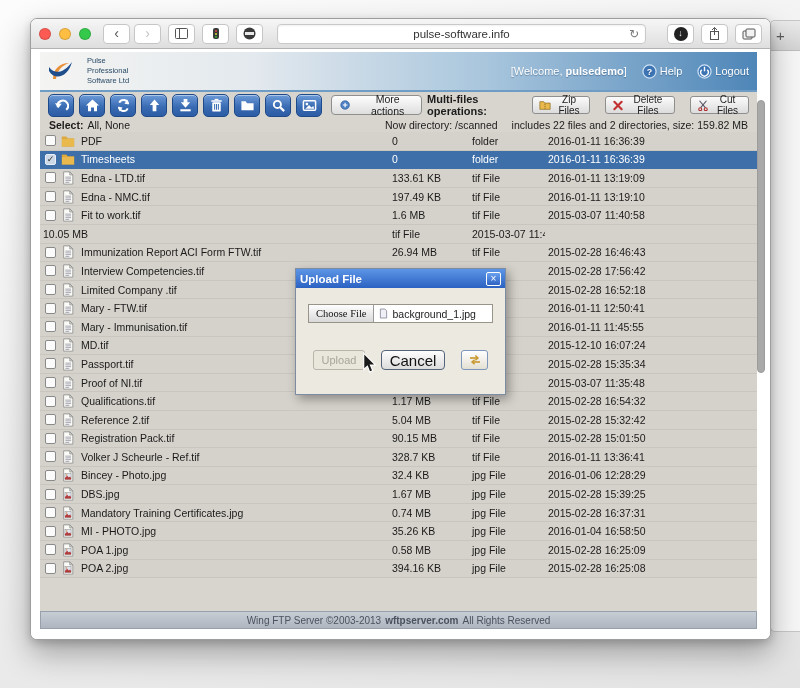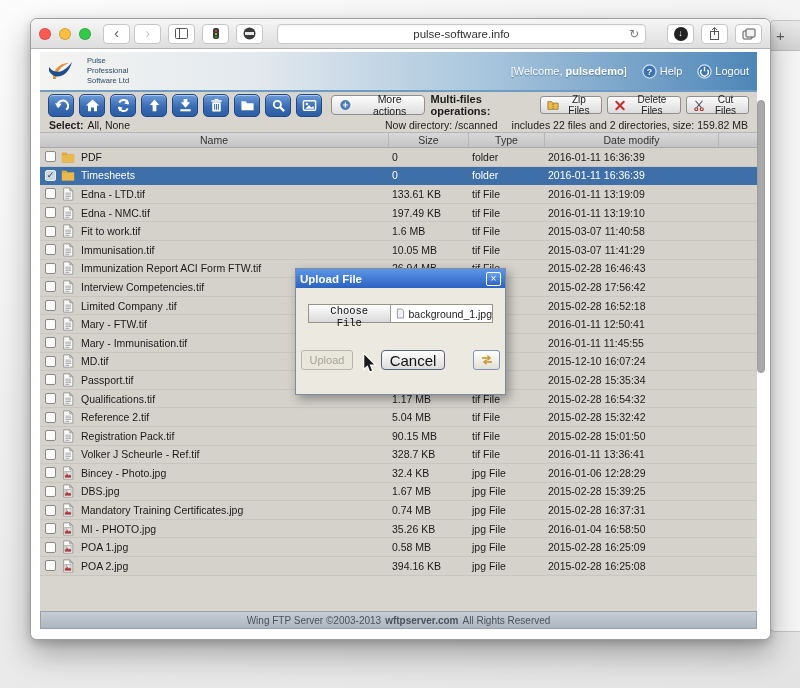--- a/index.html
+++ b/index.html
@@ -110,24 +110,24 @@
   
   .dialog{position:absolute;left:295px;top:268px;width:211px;height:127px;z-index:50;
     background:#ece9e0;border:1px solid #7d8ca2;box-shadow:3px 4px 10px rgba(0,0,0,.35);}
   .dialog-title{height:19px;background:linear-gradient(#5d95e6,#2b62c2);
     display:flex;align-items:center;padding:0 4px;color:#fff;font-weight:bold;font-size:11.5px;}
   .dlg-close{margin-left:auto;width:15px;height:14px;border:1px solid #fff;border-radius:2px;
     background:linear-gradient(#6aa0ee,#2e63c4);color:#fff;font-size:10px;line-height:11px;
     text-align:center;padding:0;}
   .dialog-file{margin:16px 12px 0;height:19px;display:flex;border:1px solid #98948a;background:#fff;}
   .choose-btn{padding:0 7px;border:none;border-right:1px solid #999;
-    background:linear-gradient(#fefefe,#d9d9d9);font-size:10.5px;color:#111;font-family:Liberation Mono, monospace;}
+    background:linear-gradient(#fefefe,#d9d9d9);font-size:10.5px;color:#111;font-family:Liberation Serif, serif;}
   .file-box{flex:1;display:flex;align-items:center;gap:4px;padding-left:5px;font-size:10.5px;color:#222;}
   .file-box svg{width:9px;height:11px;}
-  .dialog-buttons{margin-top:27px;display:flex;justify-content:center;align-items:center;gap:28px;}
+  .dialog-buttons{margin-top:27px;display:flex;justify-content:center;align-items:center;gap:16px;}
   .btn-upload{width:52px;height:20px;border:1px solid #b8b5aa;border-radius:3px;
     background:#e9e6dc;color:#a8a49a;font-size:11px;font-family:inherit;}
   .btn-cancel{width:64px;height:20px;border:1.5px solid #55637a;border-radius:4px;
     background:linear-gradient(#fdfdfd,#dcdcdc);color:#111;font-size:15px;font-family:inherit;text-align:center;}
   .btn-swap{width:27px;height:20px;border:1px solid #7d96bb;border-radius:3px;
     background:linear-gradient(#ffffff,#e3e0d2);display:flex;align-items:center;justify-content:center;padding:0;}
   .btn-swap svg{width:14px;height:12px;}
 
   .cursor{position:absolute;left:362px;top:352px;z-index:60;}
   b{font-weight:bold;}
@@ -292,21 +292,21 @@
           </div>
         <button class="more-actions">
           <svg viewBox="0 0 14 14">
               <circle cx="7" cy="7" r="6" fill="#4d7fc2" stroke="#2a5a9a" stroke-width="0.8"></circle>
               <path d="M7 3.8 V10.2 M3.8 7 H10.2" stroke="#fff" stroke-width="1.6"></path>
             </svg>
           <span>More actions</span>
         </button>
         <div class="multi-ops">
           <span class="multi-label">Multi-files operations:</span>
-          <span id="ops-buttons" style="display:flex;gap:5px;">
+          <span id="ops-buttons" style="display:flex;gap:15px;">
               <button class="opbtn">
                 <span style="display: flex;">
                   <svg viewBox="0 0 14 12">
                     <path d="M1 1.5 h4.5 l1.2 1.7 H13 v7.3 H1 Z" fill="#e9b94d" stroke="#8a6a1a" stroke-width="0.8"></path>
                     <line x1="7" y1="4" x2="7" y2="10" stroke="#8a6a1a" stroke-width="1.1" stroke-dasharray="1.5 1"></line>
                   </svg>
                 </span>
                 <span>Zip Files</span>
               </button>
               <button class="opbtn">
@@ -334,27 +334,20 @@
 
       <div class="subbar">
         <span class="sel-label">Select:</span>
         <span>All, None</span>
         <span class="dir-group">
           <span>Now directory: /scanned</span>
           <span>includes 22 files and 2 directories, size: 159.82 MB</span>
         </span>
       </div>
 
-      <div class="thead grid-cols">
-        <div>Name</div>
-        <div>Size</div>
-        <div>Type</div>
-        <div>Date modify</div>
-        <div></div>
-      </div>
 
       <div class="list" id="file-list">
           <div class="frow grid-cols">
             <div class="c-name">
               <span class="cb"></span>
               <span class="ficon">
                 <svg viewBox="0 0 16 14">
                   <path d="M1 2 h5.2 l1.4 2 H15 v9.3 H1 Z" fill="#c8932c"></path>
                   <path d="M1 4.8 L4.2 4.1 H15 v9.2 H1 Z" fill="#e9b94d"></path>
                   <path d="M1 2 h5.2 l1.4 2 H1 Z" fill="#e2ac3e"></path>
@@ -444,36 +437,20 @@
                 </svg>
               </span>
               <span class="fname">Fit to work.tif</span>
             </div>
             <div class="c-size">1.6 MB</div>
             <div class="c-type">tif File</div>
             <div class="c-date">2015-03-07 11:40:58</div>
             <div class="c-end"></div>
           </div>
           <div class="frow grid-cols">
-            <div class="c-name">
-              <span class="cb"></span>
-              <span class="ficon">
-                <svg viewBox="0 0 14 16">
-                  <path d="M2 1 h7 l3.5 3.5 V15 H2 Z" fill="#fbfbf8" stroke="#8a8a8a" stroke-width="0.9"></path>
-                  <path d="M9 1 v3.5 h3.5 Z" fill="#d8d8d4" stroke="#8a8a8a" stroke-width="0.8"></path>
-                  <g stroke="#9a9aa8" stroke-width="1">
-                    <line x1="4" y1="7" x2="10.5" y2="7"></line>
-                    <line x1="4" y1="9" x2="10.5" y2="9"></line>
-                    <line x1="4" y1="11" x2="10.5" y2="11"></line>
-                    <line x1="4" y1="13" x2="8.5" y2="13"></line>
-                  </g>
-                </svg>
-              </span>
-              <span class="fname">Immunisation.tif</span>
-            </div>
             <div class="c-size">10.05 MB</div>
             <div class="c-type">tif File</div>
             <div class="c-date">2015-03-07 11:41:29</div>
             <div class="c-end"></div>
           </div>
           <div class="frow grid-cols">
             <div class="c-name">
               <span class="cb"></span>
               <span class="ficon">
                 <svg viewBox="0 0 14 16">
@@ -617,20 +594,42 @@
                     <line x1="4" y1="11" x2="10.5" y2="11"></line>
                     <line x1="4" y1="13" x2="8.5" y2="13"></line>
                   </g>
                 </svg>
               </span>
               <span class="fname">Passport.tif</span>
             </div>
             <div class="c-size"></div>
             <div class="c-type"></div>
             <div class="c-date">2015-02-28 15:35:34</div>
+            <div class="c-end"></div>
+          </div>
+          <div class="frow grid-cols">
+            <div class="c-name">
+              <span class="cb"></span>
+              <span class="ficon">
+                <svg viewBox="0 0 14 16">
+                  <path d="M2 1 h7 l3.5 3.5 V15 H2 Z" fill="#fbfbf8" stroke="#8a8a8a" stroke-width="0.9"></path>
+                  <path d="M9 1 v3.5 h3.5 Z" fill="#d8d8d4" stroke="#8a8a8a" stroke-width="0.8"></path>
+                  <g stroke="#9a9aa8" stroke-width="1">
+                    <line x1="4" y1="7" x2="10.5" y2="7"></line>
+                    <line x1="4" y1="9" x2="10.5" y2="9"></line>
+                    <line x1="4" y1="11" x2="10.5" y2="11"></line>
+                    <line x1="4" y1="13" x2="8.5" y2="13"></line>
+                  </g>
+                </svg>
+              </span>
+              <span class="fname">Proof of NI.tif</span>
+            </div>
+            <div class="c-size"></div>
+            <div class="c-type"></div>
+            <div class="c-date">2015-03-07 11:35:48</div>
             <div class="c-end"></div>
           </div>
           <div class="frow grid-cols">
             <div class="c-name">
               <span class="cb"></span>
               <span class="ficon">
                 <svg viewBox="0 0 14 16">
                   <path d="M2 1 h7 l3.5 3.5 V15 H2 Z" fill="#fbfbf8" stroke="#8a8a8a" stroke-width="0.9"></path>
                   <path d="M9 1 v3.5 h3.5 Z" fill="#d8d8d4" stroke="#8a8a8a" stroke-width="0.8"></path>
                   <g stroke="#9a9aa8" stroke-width="1">

